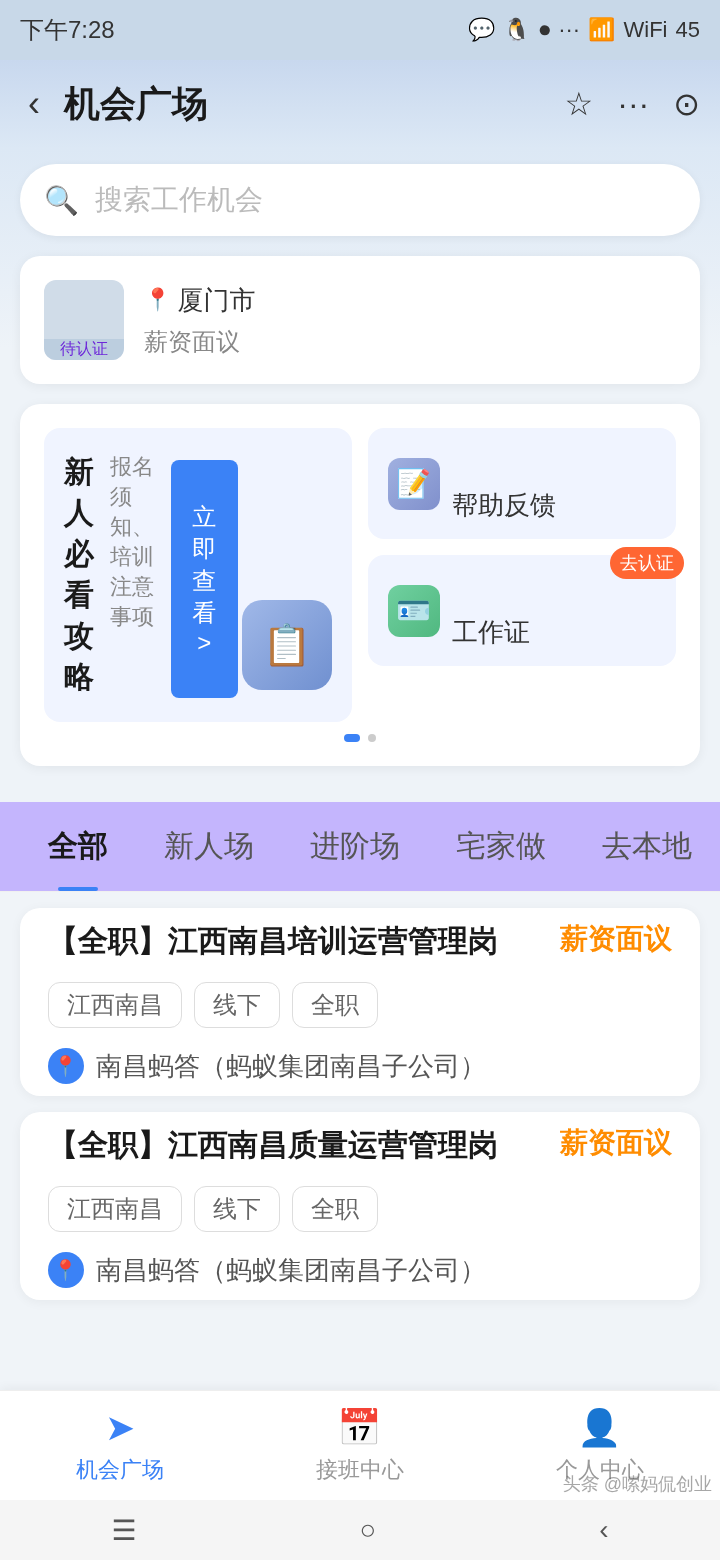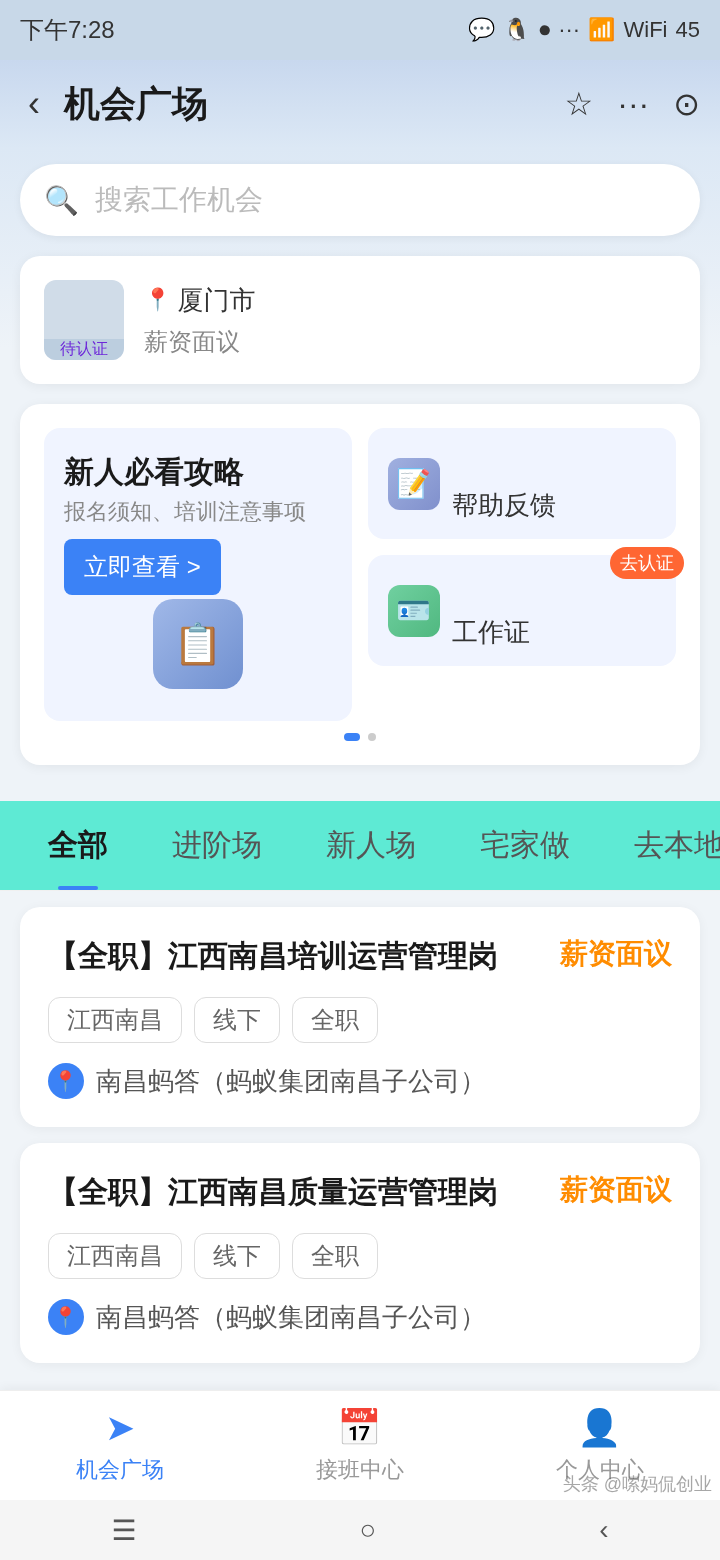--- a/index.html
+++ b/index.html
@@ -134,21 +134,21 @@
     .banner-grid {
       display: grid;
       grid-template-columns: 1fr 1fr;
       gap: 16px;
     }
     .banner-left {
       background: #f0f4ff;
       border-radius: 16px;
       padding: 24px 20px;
       display: flex;
-      flex-direction: column;
+      flex-direction: row;
       gap: 4px;
     }
     .banner-title {
       font-size: 30px;
       font-weight: 700;
       color: #1a1a1a;
     }
     .banner-subtitle {
       font-size: 22px;
       color: #888;
@@ -241,25 +241,25 @@
       right: -8px;
       background: #ff6633;
       color: white;
       font-size: 18px;
       padding: 4px 10px;
       border-radius: 20px;
     }
 
     
     .category-tabs {
-      background: #5eead4;
+      background: #c4b5fd;
       padding: 0 20px;
       display: flex;
       align-items: center;
-      gap: 8px;
+      gap: 0;
       overflow-x: auto;
       white-space: nowrap;
       margin-bottom: 16px;
       border-bottom: 1px solid #f0f0f0;
     }
     .category-tabs::-webkit-scrollbar { display: none; }
     .tab-item {
       padding: 24px 28px;
       font-size: 30px;
       color: #555;
@@ -286,21 +286,21 @@
     
     .jobs-list {
       padding: 0 0 16px 0;
       display: flex;
       flex-direction: column;
       gap: 16px;
     }
     .job-card {
       background: white;
       border-radius: 20px;
-      padding: 28px 28px;
+      padding: 12px 28px;
       box-shadow: 0 2px 12px rgba(0,0,0,0.05);
     }
     .job-header {
       display: flex;
       justify-content: space-between;
       align-items: flex-start;
       margin-bottom: 20px;
     }
     .job-title {
       font-size: 30px;
@@ -481,22 +481,22 @@
     <div class="banner-dots">
       <div class="dot"></div>
       <div class="dot inactive"></div>
     </div>
   </div>
 
 </div>
 
 <div class="category-tabs" id="category-tabs">
 <div class="tab-item active">全部</div>
+    <div class="tab-item">新人场</div>
     <div class="tab-item">进阶场</div>
-    <div class="tab-item">新人场</div>
     <div class="tab-item">宅家做</div>
     <div class="tab-item">去本地</div>
   </div>
 
 <div style="padding: 0 20px; background: #f0f4f8;">
   <div class="jobs-list" id="jobs-list">
   <div class="job-card">
         <div class="job-header">
           <div class="job-title">【全职】江西南昌培训运营管理岗</div>
           <div class="job-salary">薪资面议</div>

